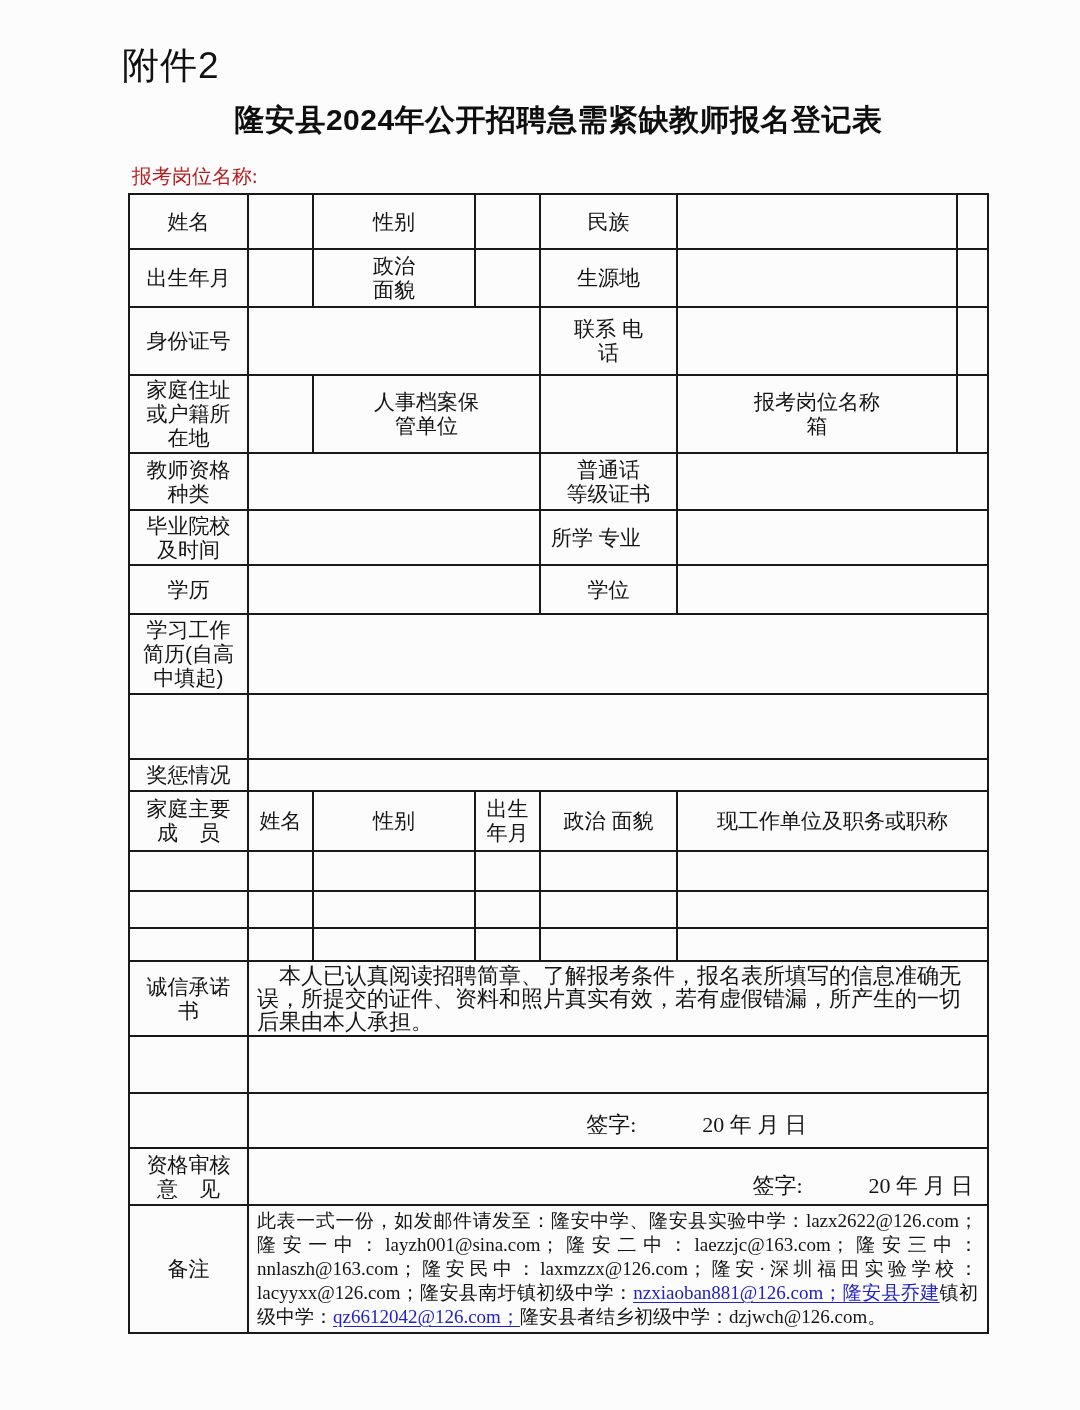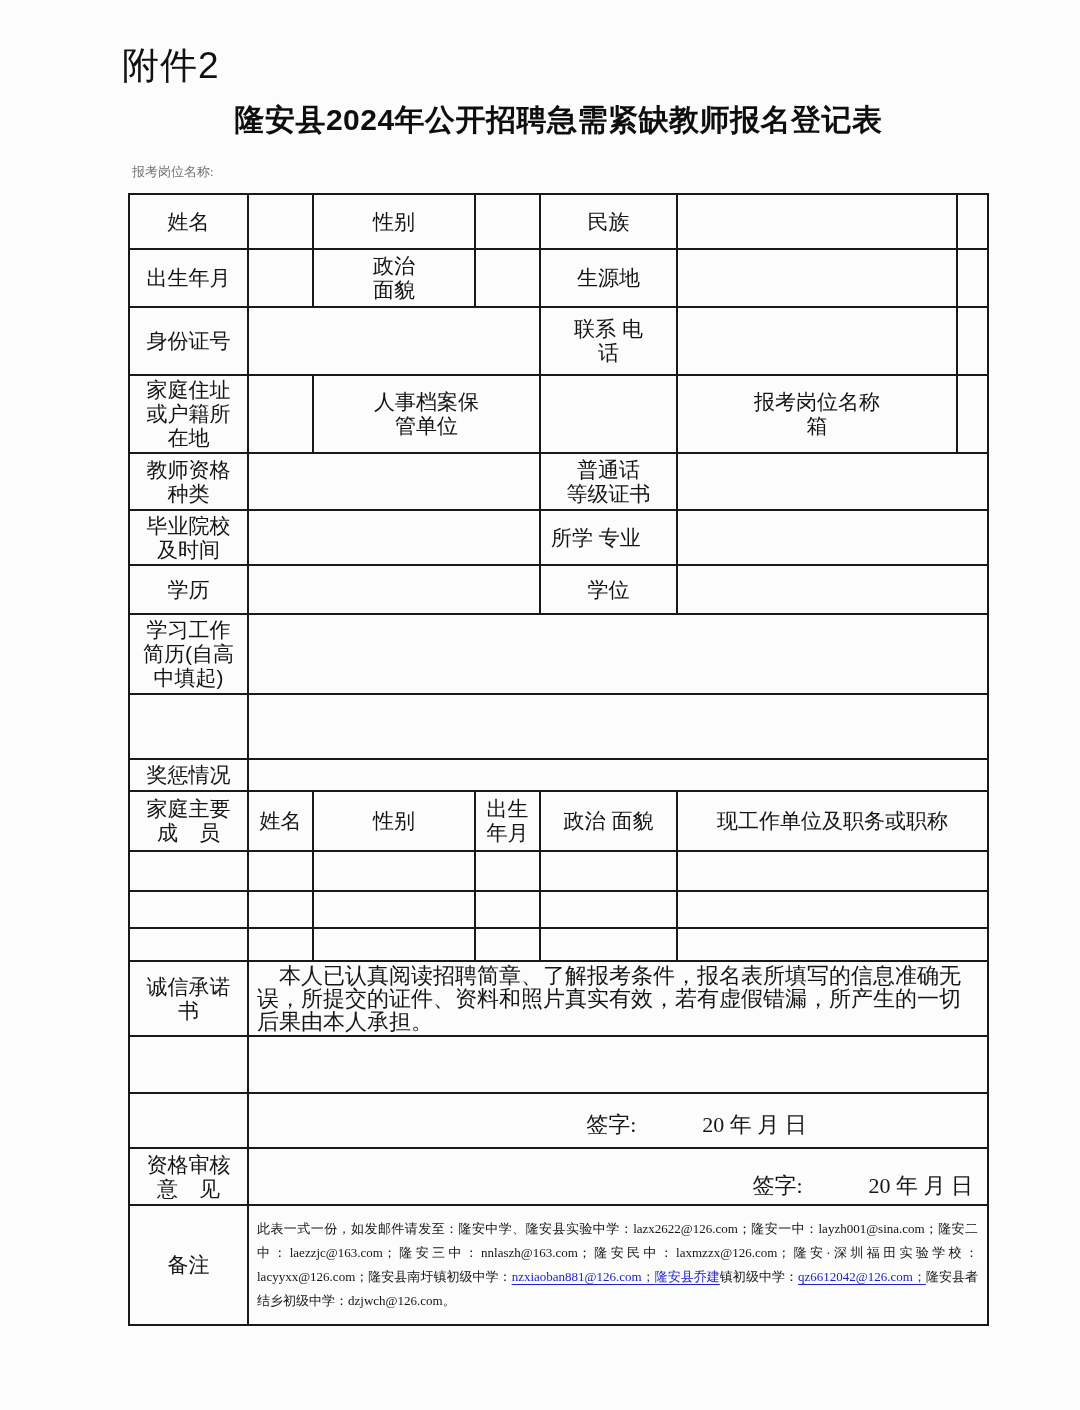--- a/index.html
+++ b/index.html
@@ -16,21 +16,21 @@
     position: absolute; left: 122px; top: 30px;
     font-size: 37px; letter-spacing: 1px; color: #111; margin-top: 11px;
   }
   .doc-title {
     position: absolute; left: 128px; top: 100px; width: 861px;
     text-align: center; font-size: 30px; font-weight: bold; color: #0e0e0e;
     letter-spacing: 0.5px;
   }
   .position-label {
     position: absolute; left: 132px; top: 163px;
-    font-size: 13px; color: #737373; font-family: Liberation Serif, serif;
+    font-size: 20px; color: #b91c1c; font-family: Liberation Serif, serif;
   }
   table.form {
     position: absolute; left: 128px; top: 193px;
     width: 861px; table-layout: fixed;
     border-collapse: collapse;
     border: 1px solid #0f766e;
   }
   td {
     border: 2px solid #191919;
     vertical-align: middle;
@@ -53,21 +53,21 @@
     text-align: center; padding-left: 160px;
     font-size: 22px; vertical-align: bottom; padding-bottom: 10px;
   }
   td.sig-right {
     font-family: "Liberation Serif", serif;
     text-align: right; padding-right: 14px;
     font-size: 22px; vertical-align: bottom; padding-bottom: 6px;
   }
   td.remark-cell {
     font-family: "Liberation Serif", serif;
-    text-align: justify; font-size: 13px; line-height: 24px;
+    text-align: justify; font-size: 19px; line-height: 24px;
     padding: 3px 9px 3px 8px; vertical-align: middle; margin-left: 41px;
   }
   .seg-normal { color: #141414; }
   .seg-link { color: #2121c8; text-decoration: underline; text-underline-offset: 3px; }
   td.family-head { font-size: 21px; white-space: pre-line; }
 </style>
 </head>
 <body>
 
 <div class="attachment">附件2</div>

